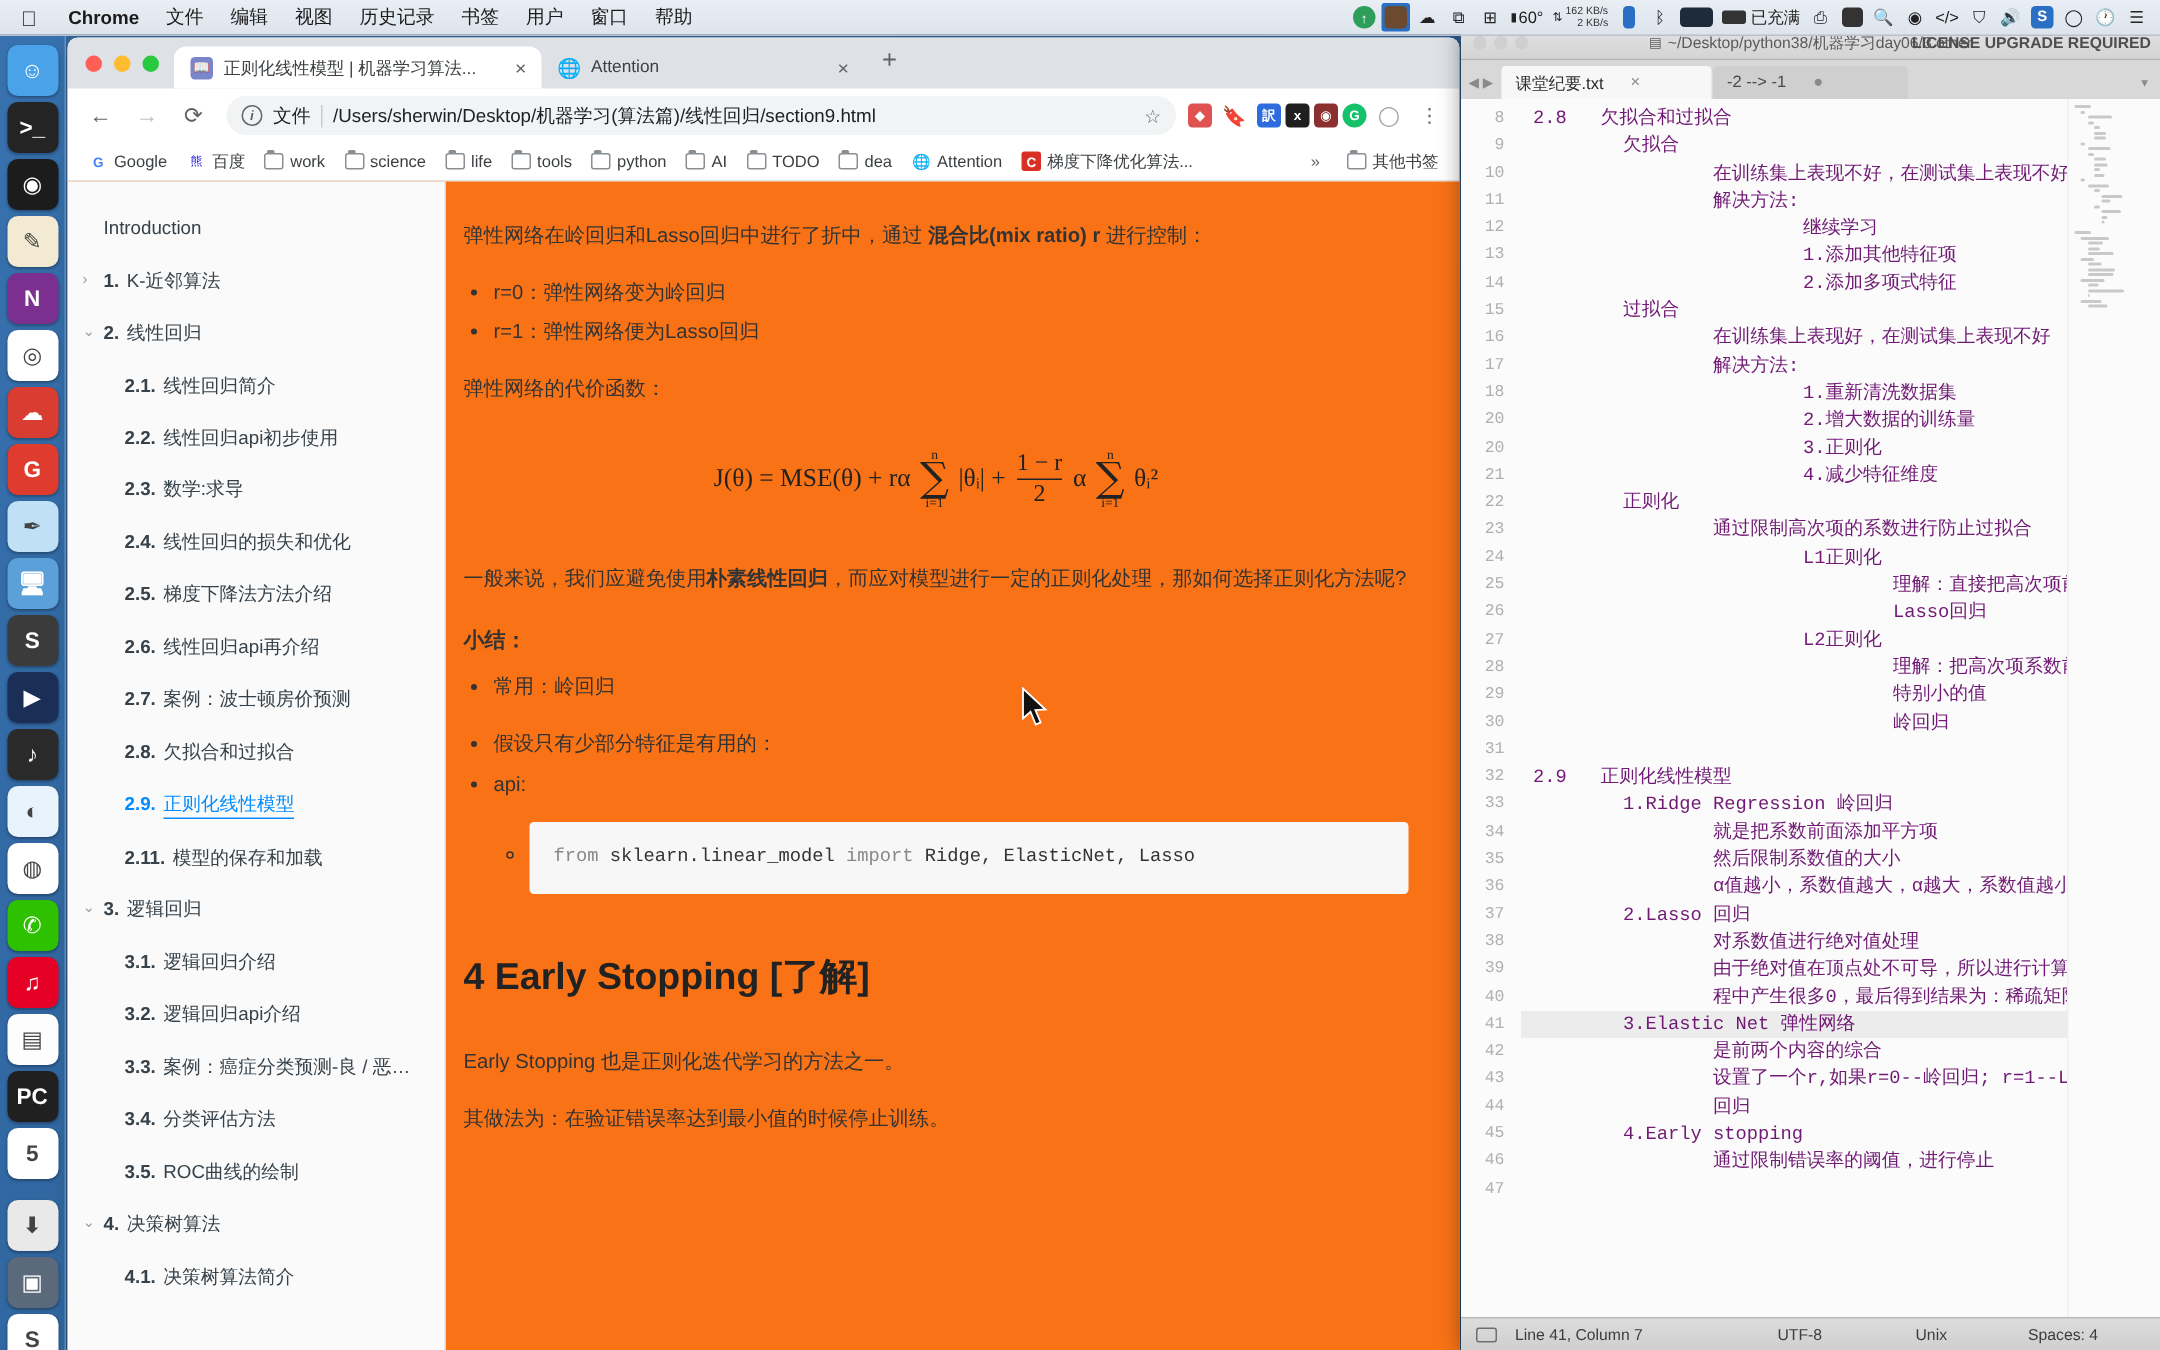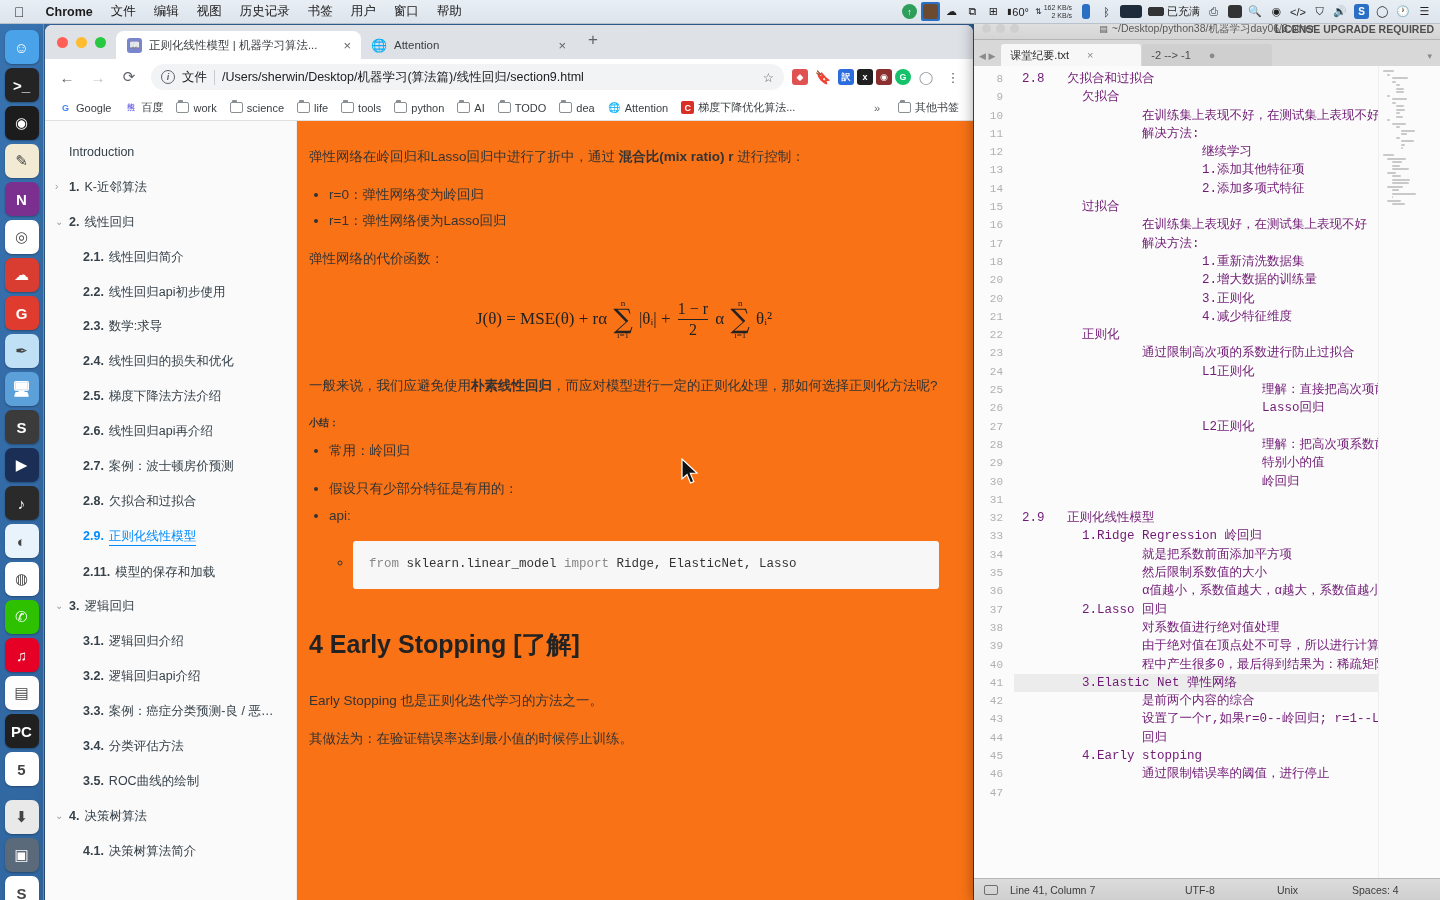--- a/index.html
+++ b/index.html
@@ -127,21 +127,21 @@
   .nav-row .lbl { overflow: hidden; white-space: nowrap; text-overflow: ellipsis; }
   .nav-row.active .lbl { border-bottom: 1px solid #008cff; display: inline-block; }
 
   .content { flex: 1; padding: 14px 34px 0 12px; position: relative; overflow: hidden;
              font-size: 13.5px; color: #333; line-height: 1.75; }
   .content p { margin: 10px 0 14px; }
   .content .b { font-weight: bold; }
   .content ul { margin: 6px 0 14px 20px; }
   .content li { margin: 3px 0; }
   .content ul ul { margin: 6px 0 6px 22px; list-style-type: circle; }
-  .content h4 { font-size: 10px; font-weight: bold; margin: 16px 0 8px; }
+  .content h4 { font-size: 14px; font-weight: bold; margin: 16px 0 8px; }
   .formula { text-align: center; margin: 28px 0 34px; font-family: "Liberation Serif", "DejaVu Serif", serif;
              font-size: 17px; color: #222; }
   .sum { display: inline-flex; flex-direction: column; align-items: center;
          vertical-align: middle; font-size: 9px; line-height: 1.05; margin: 0 2px; }
   .sum .big { font-size: 27px; line-height: 0.85; font-family: "DejaVu Serif", serif; }
   .frac { display: inline-flex; flex-direction: column; align-items: center;
           vertical-align: middle; font-size: 16px; line-height: 1.25; margin: 0 3px; }
   .frac .bar { width: 100%; height: 1px; background: #222; }
   .codeblock { background: #f7f7f7; border-radius: 3px; padding: 13px 16px; margin: 10px 0;
                font-family: "Liberation Mono", "DejaVu Sans Mono", monospace; font-size: 12.5px;

